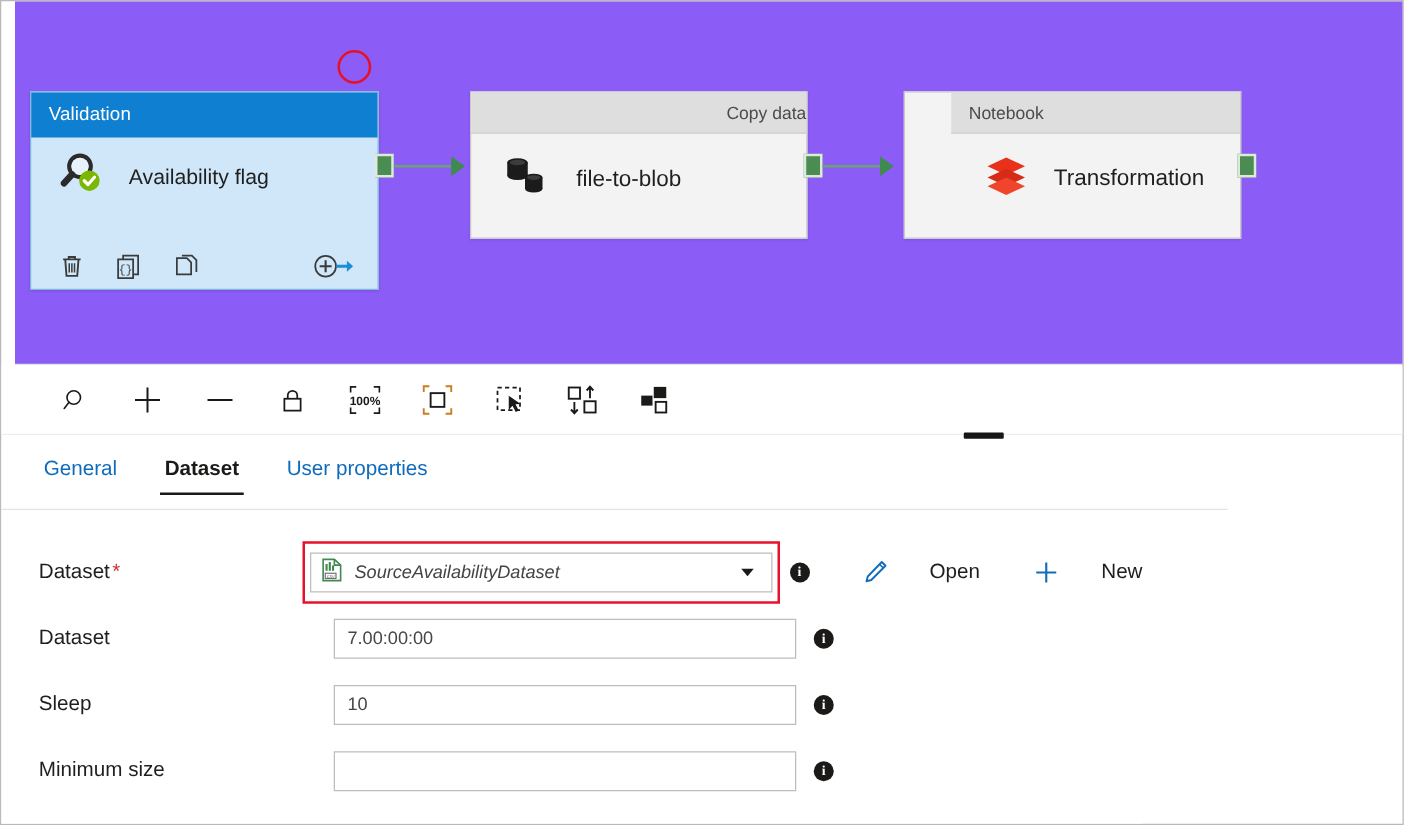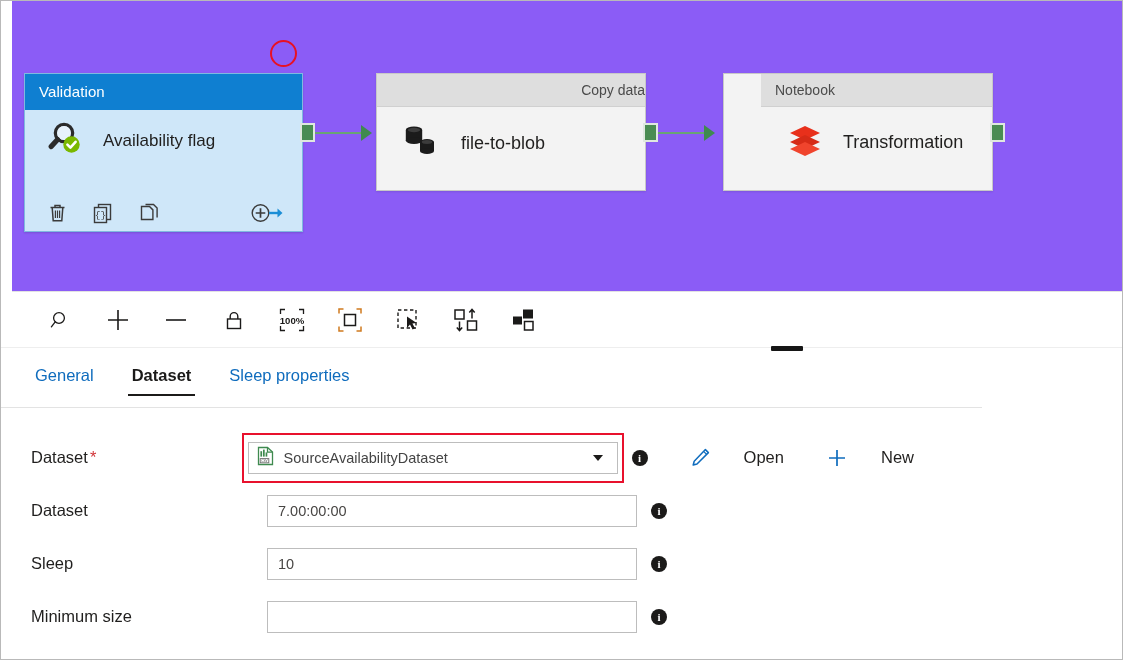--- a/index.html
+++ b/index.html
@@ -213,21 +213,21 @@
     width:370px; height:32px;
     border:1px solid #bdbdbd;
     background:#ffffff;
     display:flex;
     align-items:center;
     padding:0 10px;
     font-size:14.5px;
     color:#484644;
     cursor:text;
   }
-  .finput.combo { cursor:pointer; padding-left:8px; }
+  .finput.combo { cursor:pointer; padding-left:8px;font-style:italic; }
   .combo .cval { flex:1; padding-left:9px; color:#444; }
   .caret {
     width:0;height:0;
     border-left:5px solid transparent;
     border-right:5px solid transparent;
     border-top:6px solid #1b1a19;
     margin-right:4px;
   }
   .redbox {
     position:absolute;
@@ -430,21 +430,21 @@
         <rect x="14.5" y="14.5" width="8.5" height="8.5" fill="none" stroke="#1b1a19" stroke-width="1.5"></rect>
       </svg>
     </div>
   </div>
 
   <div class="splitter"></div>
 
   <div class="tabs">
     <div class="tab">General</div>
     <div class="tab active">Dataset</div>
-    <div class="tab">Sleep properties</div>
+    <div class="tab">User properties</div>
   </div>
 
   <div class="form">
 
     <div class="frow">
       <div class="flabel">
         <span>Dataset</span><span class="req">*</span>
       </div>
       <div class="field-wrap">
         <div class="finput combo">

